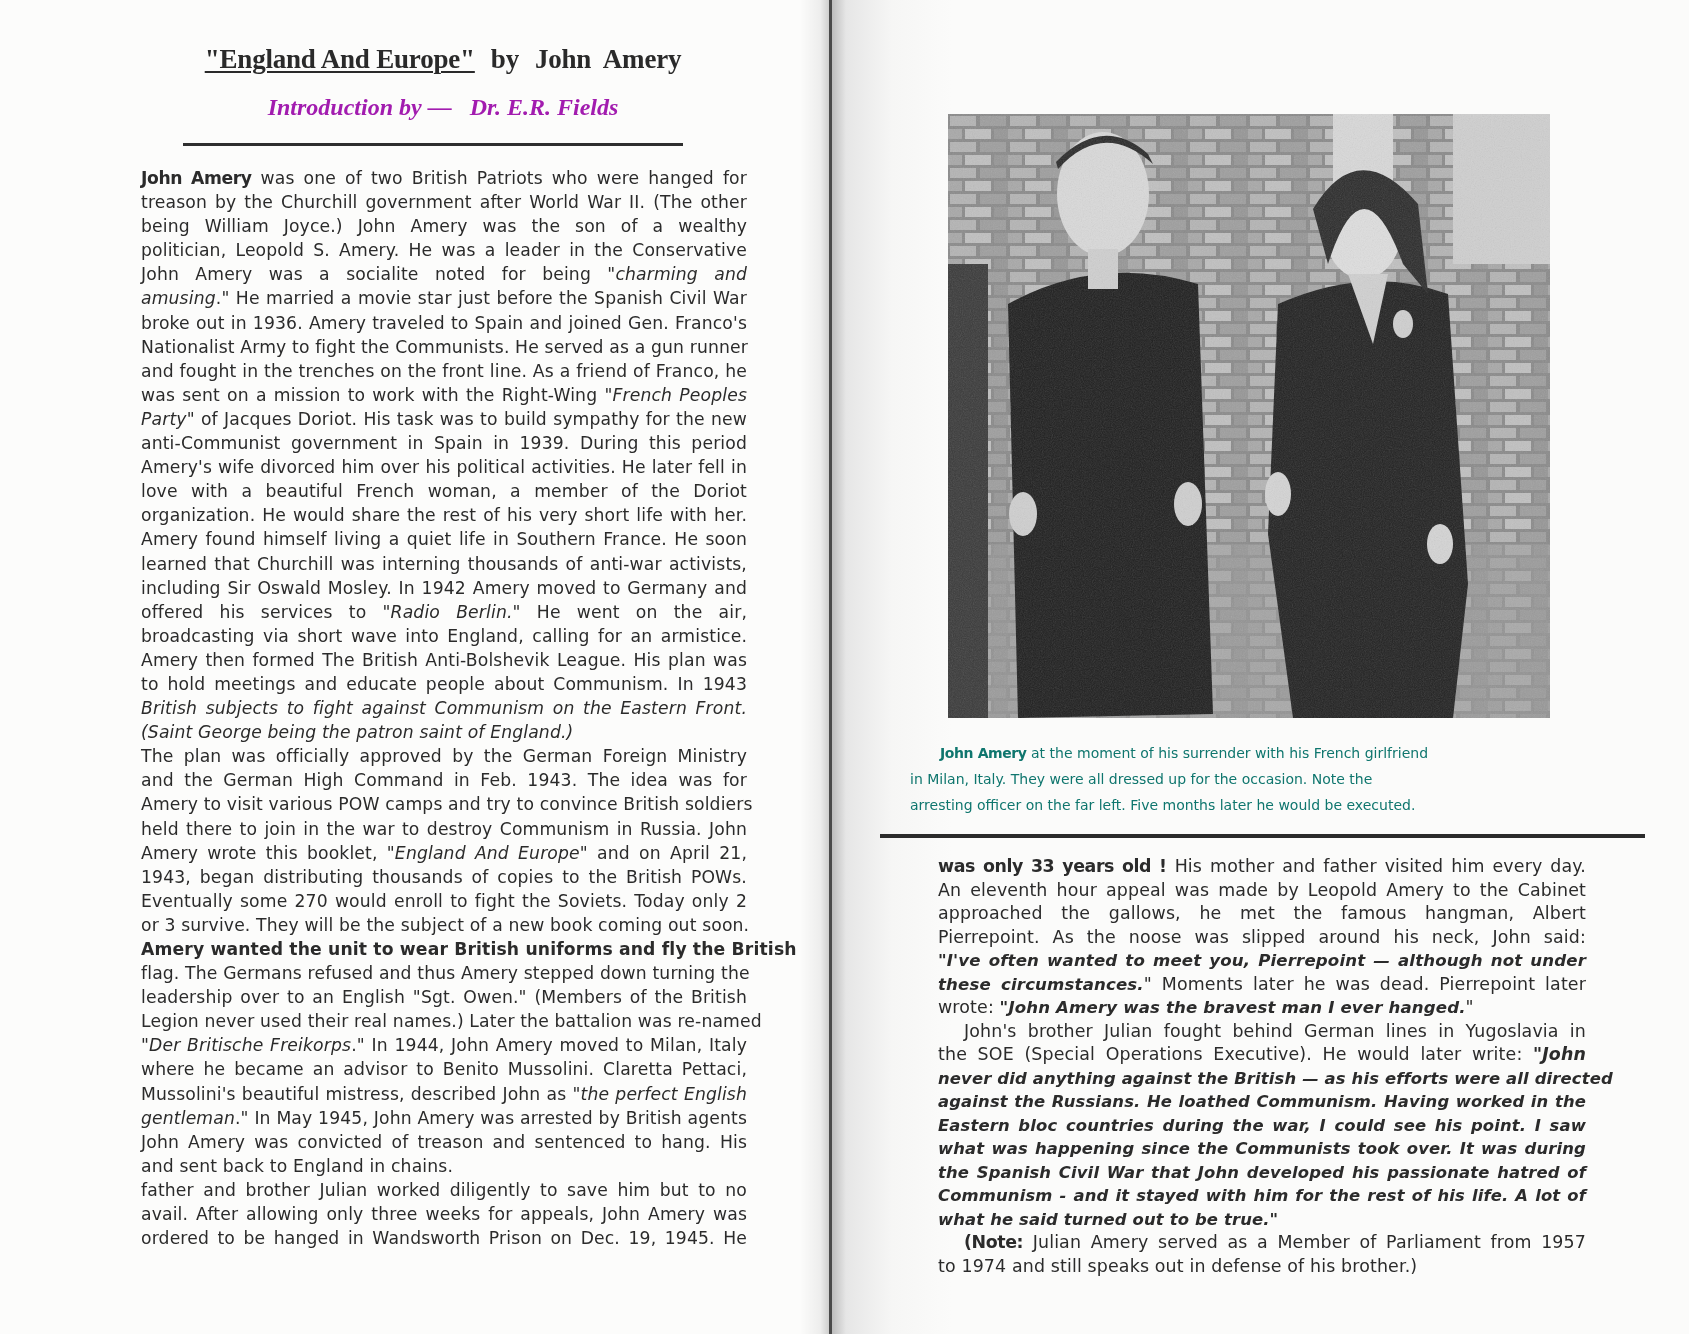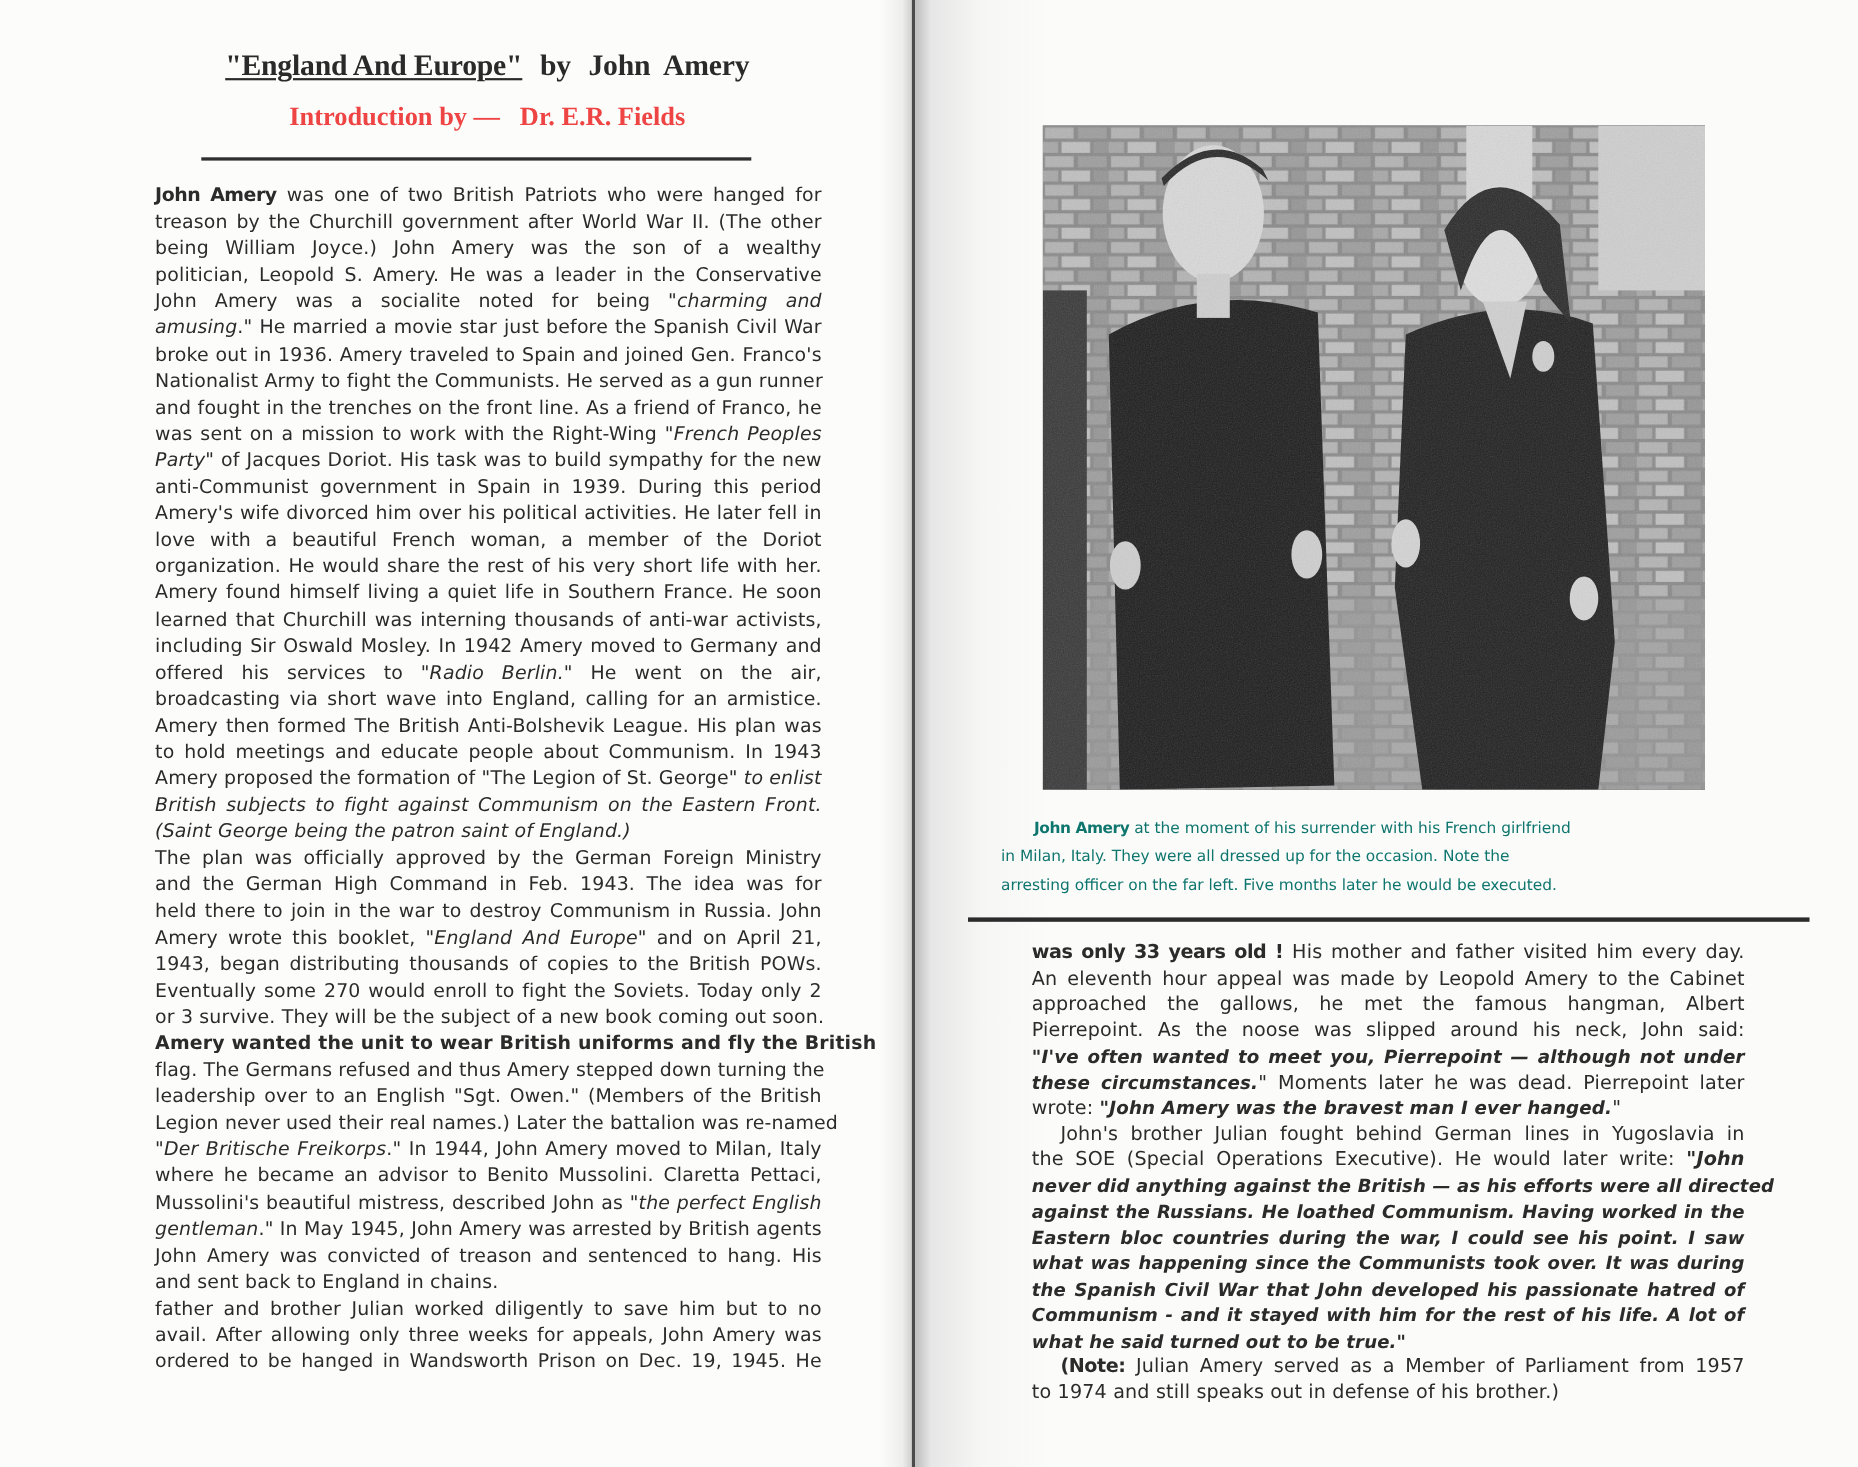--- a/index.html
+++ b/index.html
@@ -19,21 +19,21 @@
 
   .title {
     position: absolute; left: 140px; top: 44px; width: 606px; text-align: center;
     font-family: "Liberation Serif", "DejaVu Serif", serif; font-weight: bold; font-size: 27px; color: #2a2a2a;
     letter-spacing: -0.2px;
   }
   .title .quoted { text-decoration: underline; text-decoration-thickness: 2px; text-underline-offset: 3px; }
   .title .gap { display: inline-block; width: 16px; }
   .subtitle {
     position: absolute; left: 140px; top: 94px; width: 606px; text-align: center;
-    font-family: "Liberation Serif", "DejaVu Serif", serif; font-weight: bold; font-size: 24px; color: #ef4444;
+    font-family: "Liberation Serif", "DejaVu Serif", serif; font-weight: bold; font-style: italic; font-size: 24px; color: #a21caf;
   }
   .subtitle .gap { display: inline-block; width: 18px; }
   .rule-left { position: absolute; left: 183px; top: 143px; width: 500px; height: 3px; background: #2f2f2f; }
 
   .col { position: absolute; }
   .col-left { left: 141px; top: 166px; width: 606px; }
   .col-right { left: 938px; top: 855px; width: 648px; }
 
   .ln {
     display: block; height: 24.1px; line-height: 24.1px; font-size: 17.2px;
@@ -89,25 +89,25 @@
     <span class="ln"><span>Amery's wife divorced him over his political activities.  He later fell in</span></span>
     <span class="ln"><span>love with a beautiful French woman, a member of the Doriot</span></span>
     <span class="ln"><span>organization.  He would share the rest of his very short life with her.</span></span>
     <span class="ln"><span>Amery found himself living a quiet life in Southern France.  He soon</span></span>
     <span class="ln"><span>learned that Churchill was interning thousands of anti-war activists,</span></span>
     <span class="ln"><span>including Sir Oswald Mosley.  In 1942 Amery moved to Germany and</span></span>
     <span class="ln"><span>offered his services to </span><span class="i">"Radio Berlin.</span><span>"   He went on the air,</span></span>
     <span class="ln"><span>broadcasting via short wave into England, calling for an armistice.</span></span>
     <span class="ln"><span>Amery then formed The British Anti-Bolshevik League.  His plan was</span></span>
     <span class="ln"><span>to hold meetings and educate people about Communism.  In 1943</span></span>
-    <span class="ln"><span>Amery proposed the formation of "The Legion of St. George</span><span class="i">" to enlist</span></span>
     <span class="ln i"><span>British subjects to fight against Communism on the Eastern Front.</span></span>
     <span class="ln i last"><span>(Saint George being the patron saint of England.)</span></span>
     <span class="ln" style="padding-left: 0px; text-indent: 0px;"><span style="margin-left: 0px;">The plan was officially approved by the German Foreign Ministry</span></span>
     <span class="ln"><span>and the German High Command in Feb. 1943.  The idea was for</span></span>
+    <span class="ln"><span>Amery to visit various POW camps and try to convince British soldiers</span></span>
     <span class="ln"><span>held there to join in the war to destroy Communism in Russia.  John</span></span>
     <span class="ln"><span>Amery wrote this booklet, </span><span class="i">"England And Europe</span><span>" and on April 21,</span></span>
     <span class="ln"><span>1943, began distributing thousands of copies to the British POWs.</span></span>
     <span class="ln"><span>Eventually some 270 would enroll to fight the Soviets.  Today only 2</span></span>
     <span class="ln"><span>or 3 survive.  They will be the subject of a new book coming out soon.</span></span>
     <span class="ln" style="padding-left: 0px; text-indent: 0px;"><span style="margin-left: 0px; font-weight: bold;">Amery wanted the unit to wear British uniforms and fly the British</span></span>
     <span class="ln"><span>flag.  The Germans refused and thus Amery stepped down turning the</span></span>
     <span class="ln"><span>leadership over to an English "Sgt. Owen."  (Members of the British</span></span>
     <span class="ln"><span>Legion never used their real names.)  Later the battalion was re-named</span></span>
     <span class="ln"><span class="i">"Der Britische Freikorps</span><span>."  In 1944, John Amery moved to Milan, Italy</span></span>

